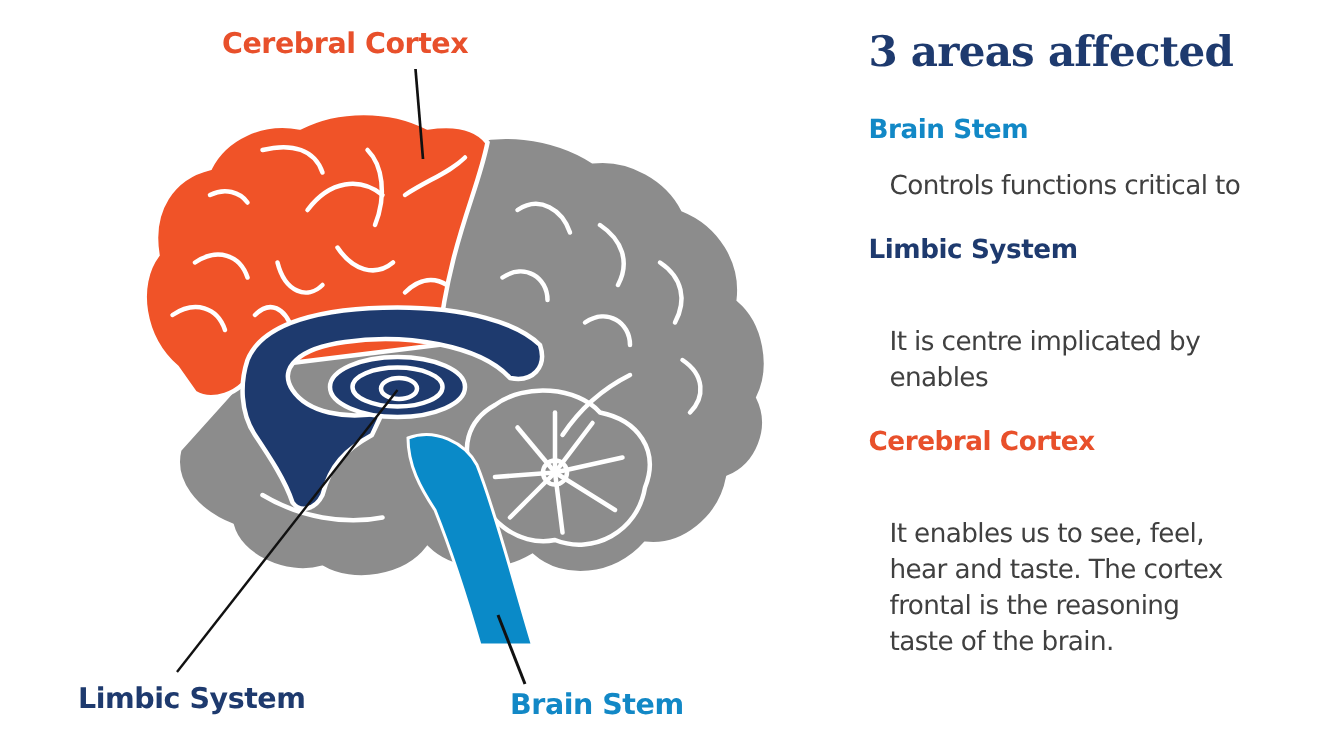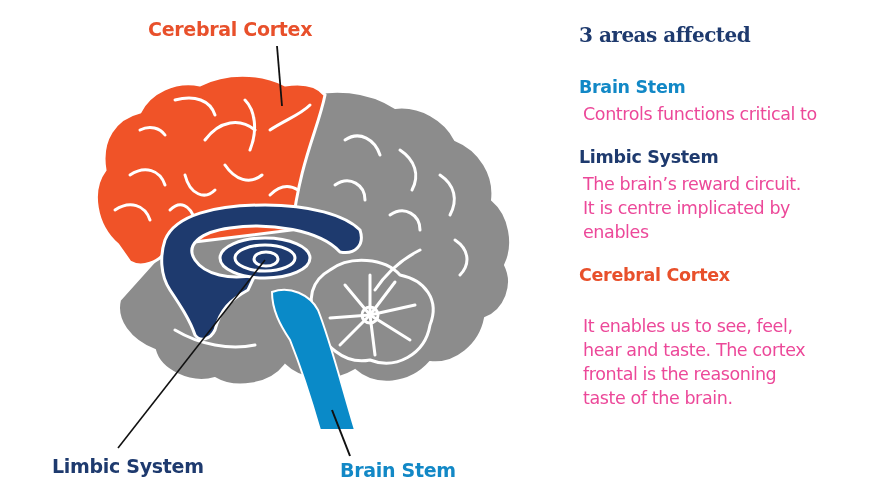--- a/index.html
+++ b/index.html
@@ -4,24 +4,24 @@
   <style>
     html, body { margin: 0; padding: 0; background: #ffffff; }
     body { width: 896px; height: 504px; position: relative; overflow: hidden; font-family: "DejaVu Sans", sans-serif; }
     .diagram { position: absolute; left: 0; top: 0; width: 560px; height: 504px; }
     .diagram svg { position: absolute; left: 0; top: 0; }
     .label { position: absolute; font-family: "DejaVu Sans", sans-serif; font-weight: bold; font-size: 19px; white-space: nowrap; letter-spacing: -0.3px; }
     .label-cortex { left: 148px; top: 18px; color: #e8502b; }
     .label-limbic { left: 52px; top: 455px; color: #1e3a6e; }
     .label-stem { left: 340px; top: 459px; color: #1288c6; }
     .panel { position: absolute; left: 579px; top: 18px; width: 310px; }
-    .title { font-family: "DejaVu Serif", serif; font-weight: bold; font-size: 20px; line-height: 34px; color: #1e3a6e; margin: 0 0 24px 0; letter-spacing: -0.5px; }
+    .title { font-family: "DejaVu Serif", serif; font-weight: bold; font-size: 28px; line-height: 34px; color: #1e3a6e; margin: 0 0 24px 0; letter-spacing: -0.5px; }
     .section { margin-bottom: 20px; }
     .section h3 { margin: 0; font-family: "DejaVu Sans", sans-serif; font-weight: bold; font-size: 17.5px; line-height: 22px; letter-spacing: -0.3px; }
-    .section p { margin: 4px; font-family: "DejaVu Sans", sans-serif; font-size: 17.5px; line-height: 24px; color: #ec4899; letter-spacing: -0.4px; }
+    .section p { margin: 14px; font-family: "DejaVu Sans", sans-serif; font-size: 17.5px; line-height: 24px; color: #404040; letter-spacing: -0.4px; }
   </style>
 </head>
 <body>
 
 <div class="diagram">
   <svg width="560" height="504" viewBox="0 0 560 504">
 
     <path d="M300 100 C330 85 370 92 395 108 C420 105 445 120 455 140 C480 150 495 175 492 200 C510 215 515 245 505 265 C515 285 505 310 485 318 C480 345 455 365 430 362 C410 385 375 388 355 370 C330 385 300 380 285 365 C270 385 235 390 215 378 C190 385 160 370 155 350 C130 340 115 320 120 300 L300 100 Z" fill="#8c8c8c" stroke="#ffffff" stroke-width="2"></path>
 
     <path d="M330 270 C350 255 385 258 400 275 C425 280 440 300 430 325 C425 355 395 370 370 360 C345 365 320 345 318 320 C305 300 312 280 330 270 Z" fill="#8c8c8c" stroke="#ffffff" stroke-width="3"></path>
@@ -89,21 +89,21 @@
   <div class="section">
     <h3 style="color:#1288c6">Brain Stem</h3>
     <p>
       <span>Controls functions critical to</span><br>
     </p>
   </div>
 
   <div class="section">
     <h3 style="color:#1e3a6e">Limbic System</h3>
     <p>
-      <span>The brain’s reward circuit.</span><br>
+      <br>
       <span>It is centre implicated by</span><br>
       <span>enables</span>
     </p>
   </div>
 
   <div class="section">
     <h3 style="color:#e8502b">Cerebral Cortex</h3>
     <p>
       <br>
       <span>It enables us to see, feel,</span><br>

